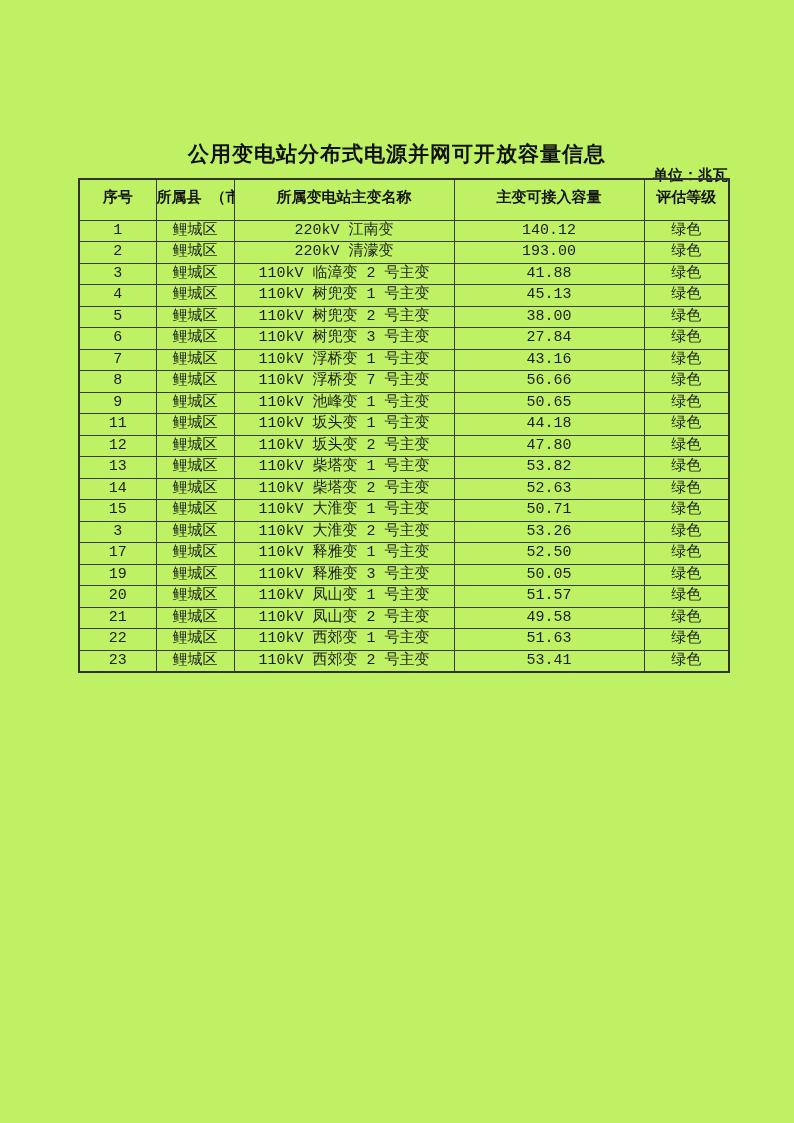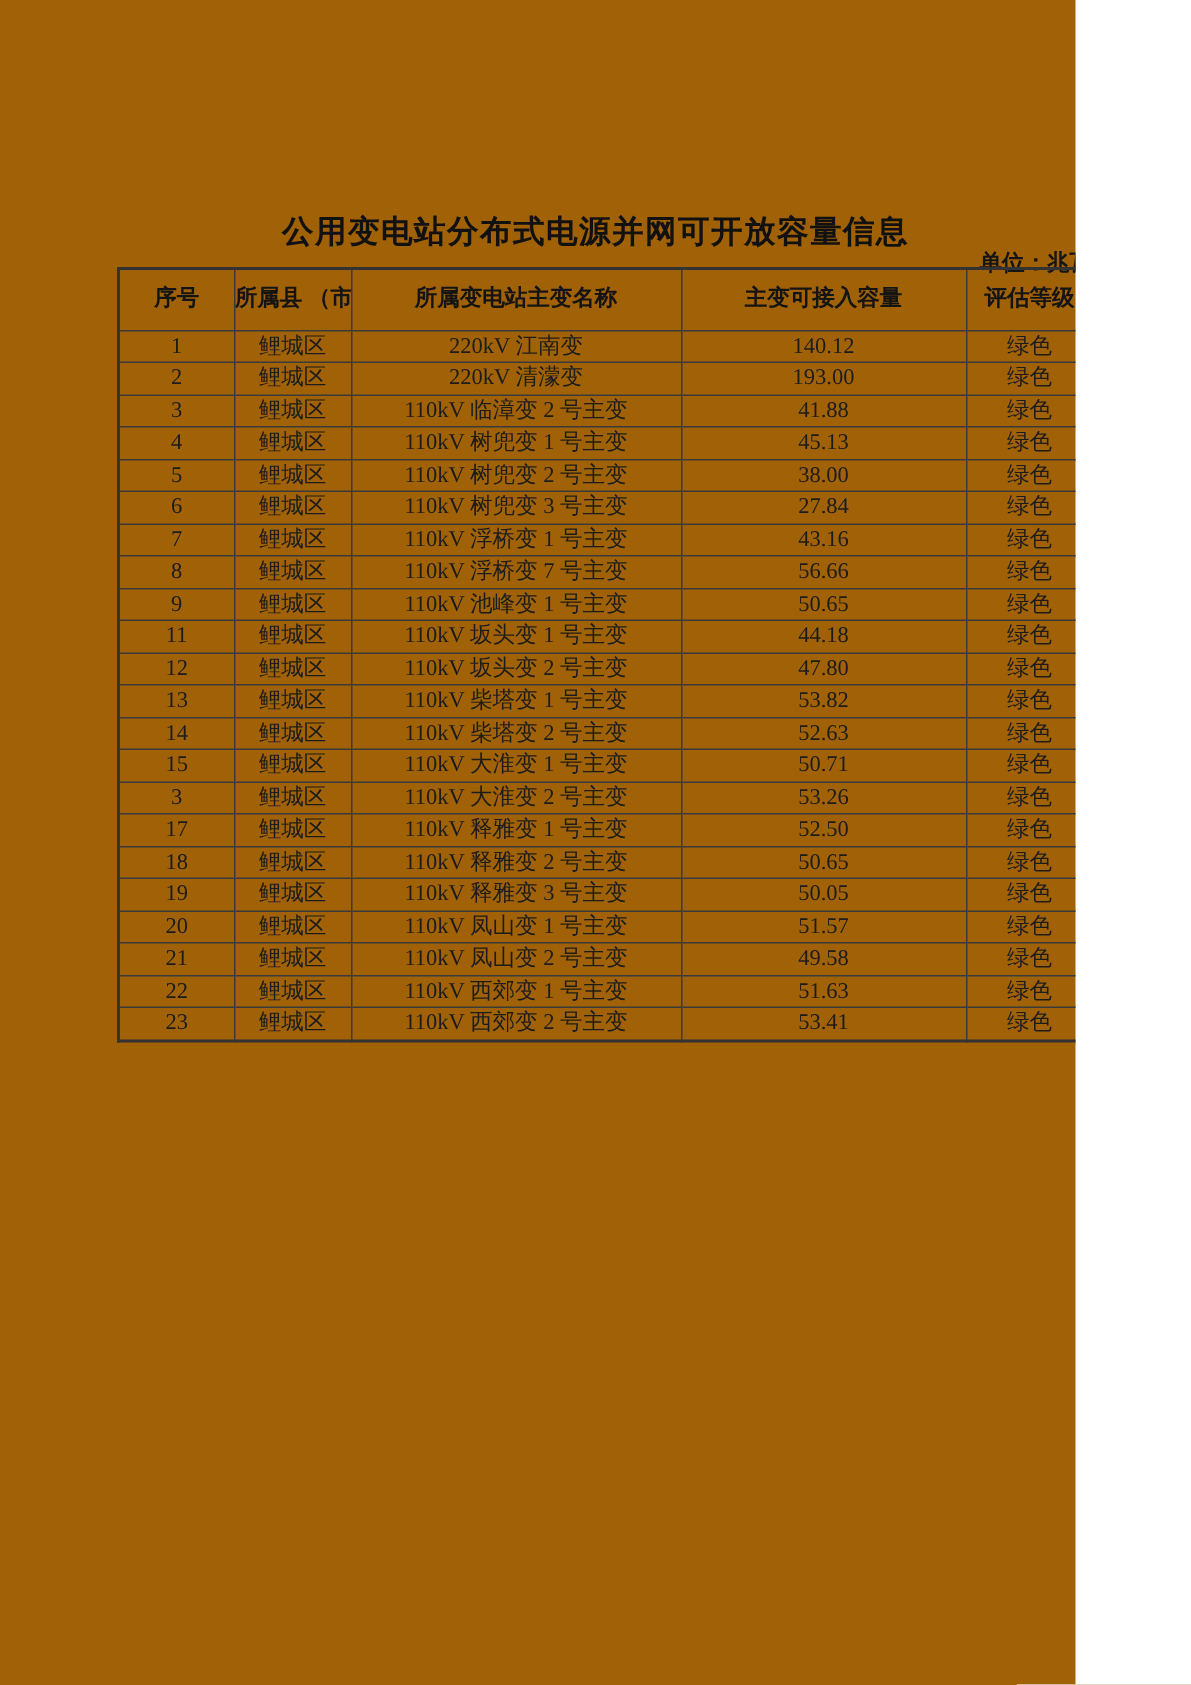--- a/index.html
+++ b/index.html
@@ -1,22 +1,22 @@
 <!DOCTYPE html>
 <html><head>
 <meta charset="utf-8">
 <style>
   * { margin: 0; padding: 0; box-sizing: border-box; }
   html, body { background: #ffffff; }
   .page {
     position: relative;
-    width: 717px;
+    width: 794px;
     height: 1123px;
-    background: #a16207;
-    font-family: Liberation Serif, serif;
+    background: #bef264;
+    font-family: Liberation Mono, monospace;
     color: #1a1a1a;
     overflow: hidden;
   }
   .doc-title {
     position: absolute;
     top: 140px;
     left: 0;
     width: 794px;
     text-align: center;
     font-size: 21px;
@@ -200,27 +200,20 @@
       <td>绿色</td>
     </tr>
         <tr>
       <td>17</td>
       <td>鲤城区</td>
       <td>110kV 释雅变 1 号主变</td>
       <td>52.50</td>
       <td>绿色</td>
     </tr>
         <tr>
-      <td>18</td>
-      <td>鲤城区</td>
-      <td>110kV 释雅变 2 号主变</td>
-      <td>50.65</td>
-      <td>绿色</td>
-    </tr>
-        <tr>
       <td>19</td>
       <td>鲤城区</td>
       <td>110kV 释雅变 3 号主变</td>
       <td>50.05</td>
       <td>绿色</td>
     </tr>
         <tr>
       <td>20</td>
       <td>鲤城区</td>
       <td>110kV 凤山变 1 号主变</td>

